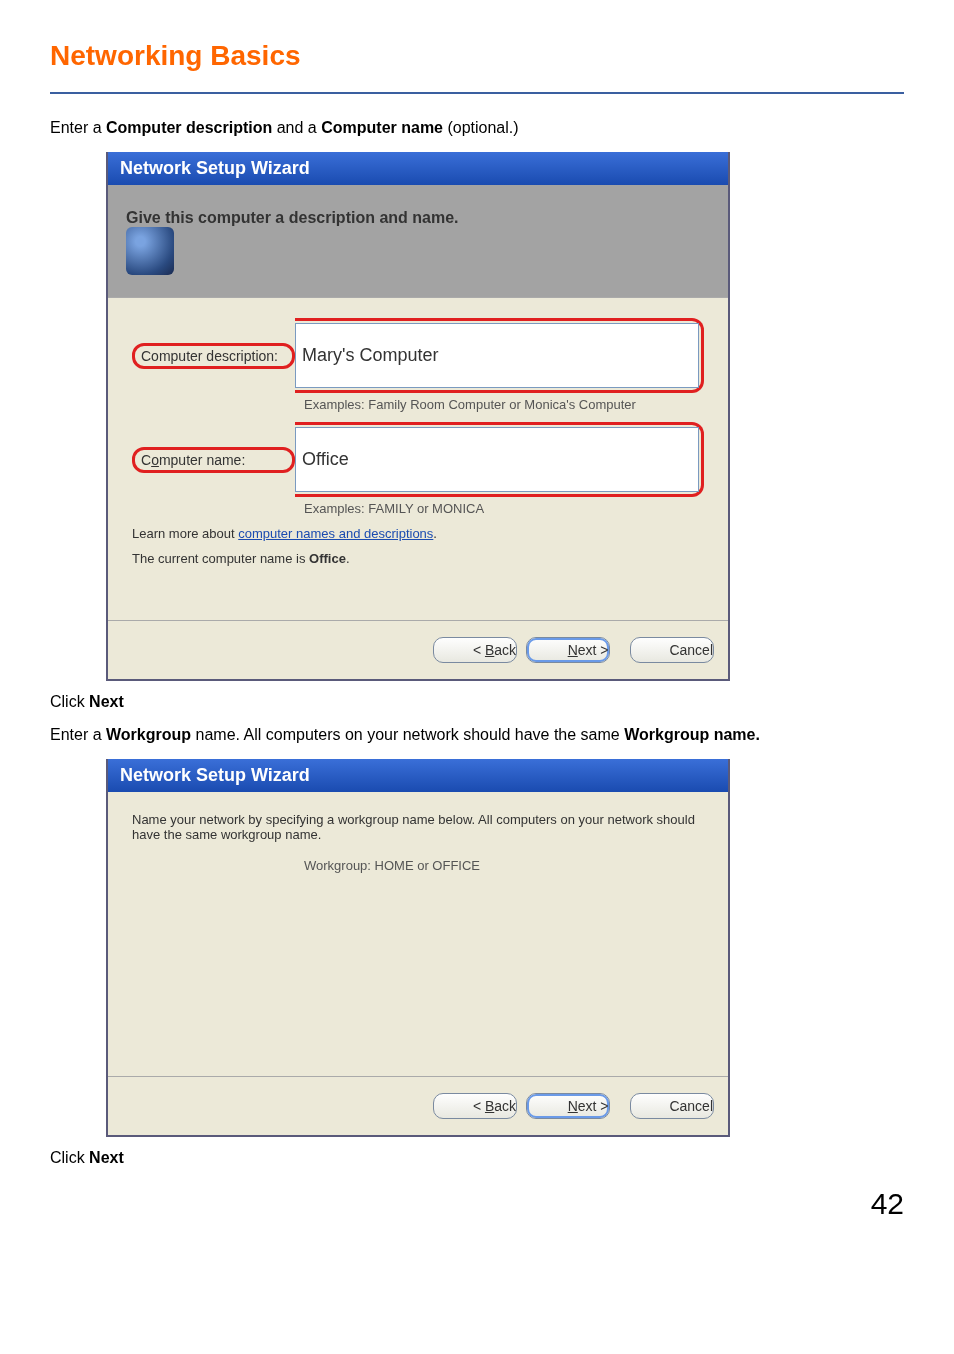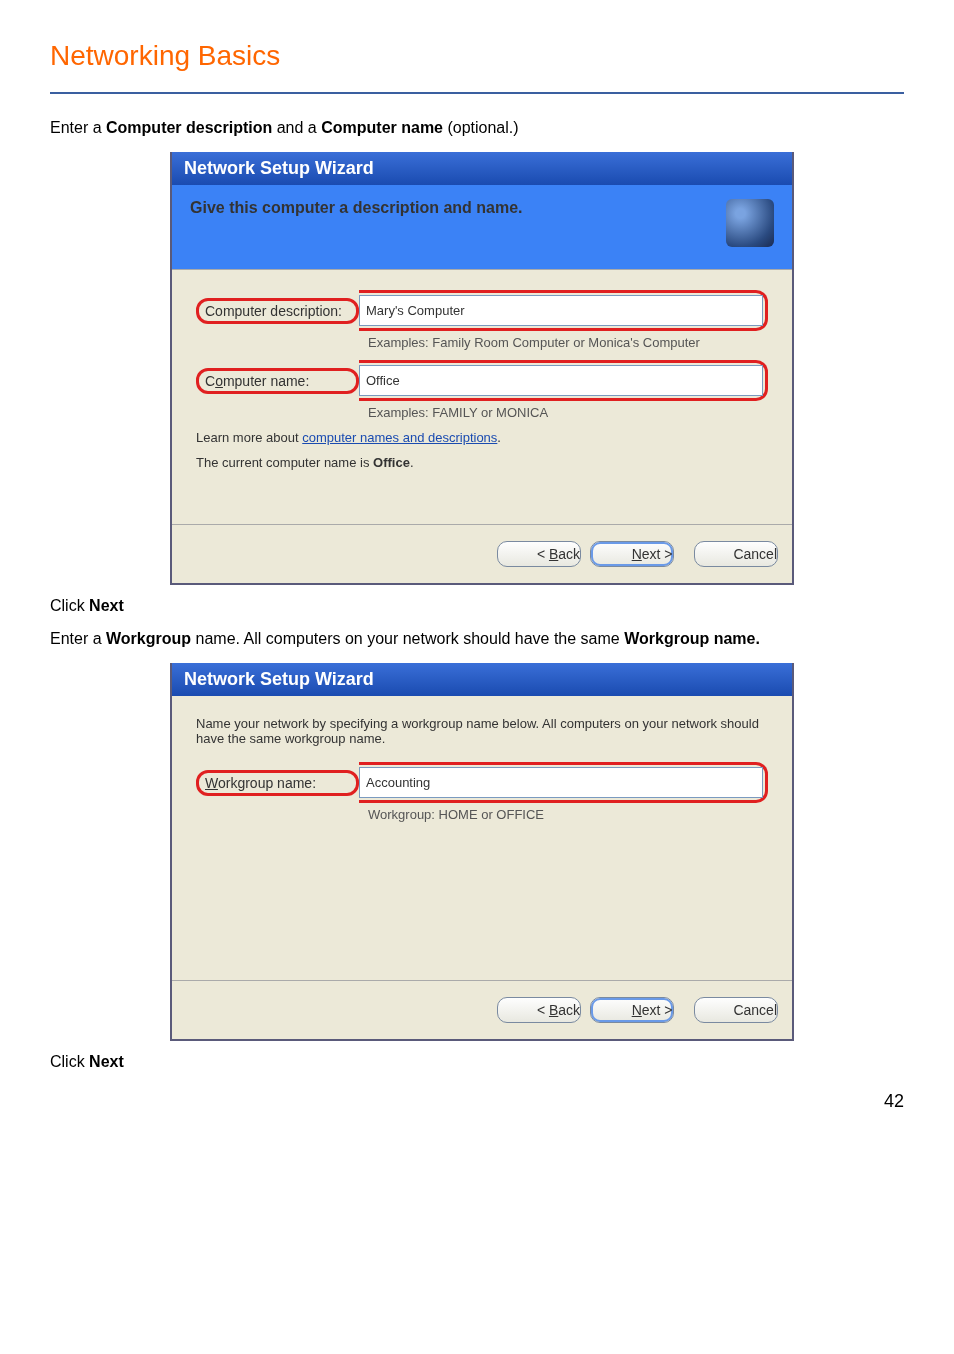--- a/index.html
+++ b/index.html
@@ -5,55 +5,56 @@
   body {
     margin: 0;
     padding: 40px 50px;
     font-family: Arial, sans-serif;
     background: white;
     width: 854px;
   }
   .heading {
     color: #ff6600;
     font-size: 28px;
-    font-weight: normal;
+    font-weight: bold;
     margin-bottom: 20px;
   }
   .hr-blue {
     border: none;
     border-top: 2px solid #3a5fa0;
     margin: 10px 0 25px 0;
   }
   .instruction {
     font-size: 16px;
     margin-bottom: 15px;
   }
   .instruction b { font-weight: bold; }
   .wizard {
     width: 620px;
-    margin-left: 120px;
+    margin-left: 56px;
     border: 2px solid #5a5a7a;
     border-top: none;
     background: #ece9d8;
     margin-bottom: 12px;
   }
   .wiz-title {
     background: linear-gradient(#3a6fd8, #1a4bb0);
     color: white;
     font-size: 18px;
     font-weight: bold;
     padding: 6px 12px;
   }
   .wiz-header {
-    background: #3b82f6;
+    background: #a3a3a3;
     border-bottom: 1px solid #aaa;
-    padding: 14px 18px 22px 18px;
+    padding: 24px 18px 22px 18px;
     display: flex;
     justify-content: space-between;
     align-items: flex-start;
+    flex-direction: column;
   }
   .wiz-header-text {
     font-size: 16px;
     font-weight: bold;
     color: #333;
   }
   .wiz-icon {
     width: 48px;
     height: 48px;
     background: radial-gradient(circle at 30% 30%, #7aa3e0 10%, #2a4a80 70%, #1a2a50 100%);
@@ -78,22 +79,22 @@
     font-size: 14px;
     color: #333;
     width: 145px;
   }
   .lbl-under {
     text-decoration: underline;
   }
   .input-box {
     border: 1px solid #7a9ac0;
     background: white;
-    padding: 7px 6px;
-    font-size: 13px;
+    padding: 21px 6px;
+    font-size: 18px;
     color: #333;
     flex: 1;
   }
   .input-wrap {
     border: 3px solid #e02020;
     border-radius: 12px;
     border-left: none;
     border-top-left-radius: 0;
     border-bottom-left-radius: 0;
     padding: 2px 2px 2px 0;
@@ -136,21 +137,21 @@
   .btn.default {
     box-shadow: 0 0 0 2px #6a9ae8 inset;
   }
   .wiz2-body-text {
     font-size: 13px;
     color: #333;
     margin-bottom: 16px;
   }
   .page-num {
     text-align: right;
-    font-size: 18px;
+    font-size: 30px;
     margin-top: 20px;
   }
 </style>
 </head>
 <body>
 
 <div class="heading">Networking Basics</div>
 <hr class="hr-blue">
 
 <div class="instruction">
@@ -200,26 +201,20 @@
 </div>
 
 <div class="instruction">
   <span>Enter a </span><b>Workgroup</b><span> name.  All computers on your network should have the same </span><b>Workgroup name.</b>
 </div>
 
 <div class="wizard">
   <div class="wiz-title">Network Setup Wizard</div>
   <div class="wiz-body" style="min-height:260px">
     <div class="wiz2-body-text">Name your network by specifying a workgroup name below. All computers on your network should have the same workgroup name.</div>
-    <div class="row">
-      <span class="lbl-box"><span class="lbl-under">W</span>orkgroup name:</span>
-      <span class="input-wrap">
-        <span class="input-box">Accounting</span>
-      </span>
-    </div>
     <div class="examples">Workgroup: HOME or OFFICE</div>
   </div>
   <div class="wiz-buttons">
     <span class="btn">&lt; <u>B</u>ack</span>
     <span class="btn default"><u>N</u>ext &gt;</span>
     <span class="btn" style="margin-left:16px">Cancel</span>
   </div>
 </div>
 
 <div class="instruction">

